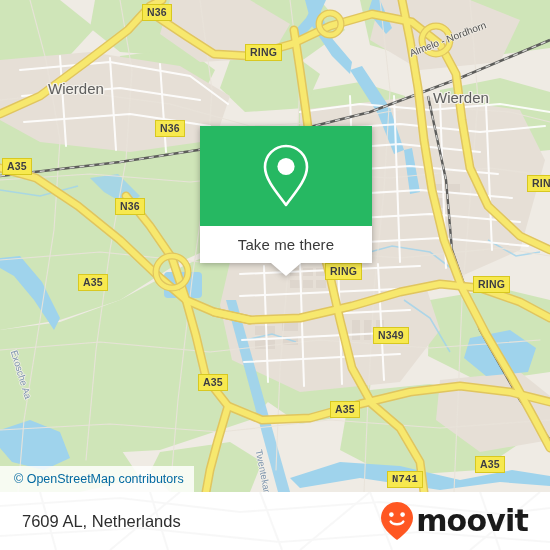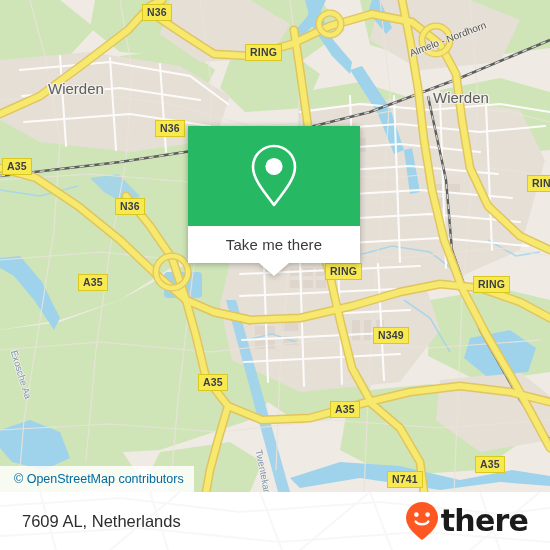--- a/index.html
+++ b/index.html
@@ -78,21 +78,21 @@
     font-size: 10px;
     white-space: nowrap;
     text-shadow:
       -1px 0 #f0ede7, 1px 0 #f0ede7,
       0 -1px #f0ede7, 0 1px #f0ede7;
   }
 
   
   #callout {
     position: absolute;
-    left: 188px;
+    left: 200px;
     top: 126px;
     width: 172px;
     z-index: 40;
     filter: drop-shadow(0 1px 3px rgba(0,0,0,.30));
   }
   #callout-top {
     height: 100px;
     background: #26b862;
     display: flex;
     align-items: center;
@@ -388,21 +388,21 @@
     <div class="shield" style="left:527px; top:175px;">RING</div>
     <div class="shield" style="left:155px; top:120px;">N36</div>
     <div class="shield" style="left:2px;   top:158px;">A35</div>
     <div class="shield" style="left:115px; top:198px;">N36</div>
     <div class="shield" style="left:78px;  top:274px;">A35</div>
     <div class="shield" style="left:325px; top:263px;">RING</div>
     <div class="shield" style="left:473px; top:276px;">RING</div>
     <div class="shield" style="left:373px; top:327px;">N349</div>
     <div class="shield" style="left:198px; top:374px;">A35</div>
     <div class="shield" style="left:330px; top:401px;">A35</div>
-    <div class="shield" style="left:387px; top:471px;">N741</div>
+    <div class="shield" style="left:387px; top:471px;font-family:Liberation Mono, monospace;">N741</div>
     <div class="shield" style="left:475px; top:456px;">A35</div>
 
     <div id="attribution">
       <span>© OpenStreetMap contributors</span>
     </div>
   </div>
 
   <div id="callout">
     <div id="callout-top">
       <svg width="56" height="68" viewBox="0 0 56 68">
@@ -434,17 +434,17 @@
 
     <div id="footer-title">7609 AL, Netherlands</div>
 
     <div id="brand">
       <svg width="36" height="40" viewBox="0 0 36 40">
         <path d="M18 1 C9.2 1 2 8.2 2 17 C2 26.5 12.2 34.5 18 39 C23.8 34.5 34 26.5 34 17 C34 8.2 26.8 1 18 1 Z" fill="#ff5722"></path>
         <circle cx="12.4" cy="13.6" r="2.3" fill="#ffffff"></circle>
         <circle cx="23.6" cy="13.6" r="2.3" fill="#ffffff"></circle>
         <path d="M11.6 20.4 C13.6 24.2 22.4 24.2 24.4 20.4" fill="none" stroke="#ffffff" stroke-width="2.3" stroke-linecap="round"></path>
       </svg>
-      <span id="brand-wordmark">there</span>
+      <span id="brand-wordmark">moovit</span>
     </div>
   </div>
 
 </div>
 
 </body></html>

